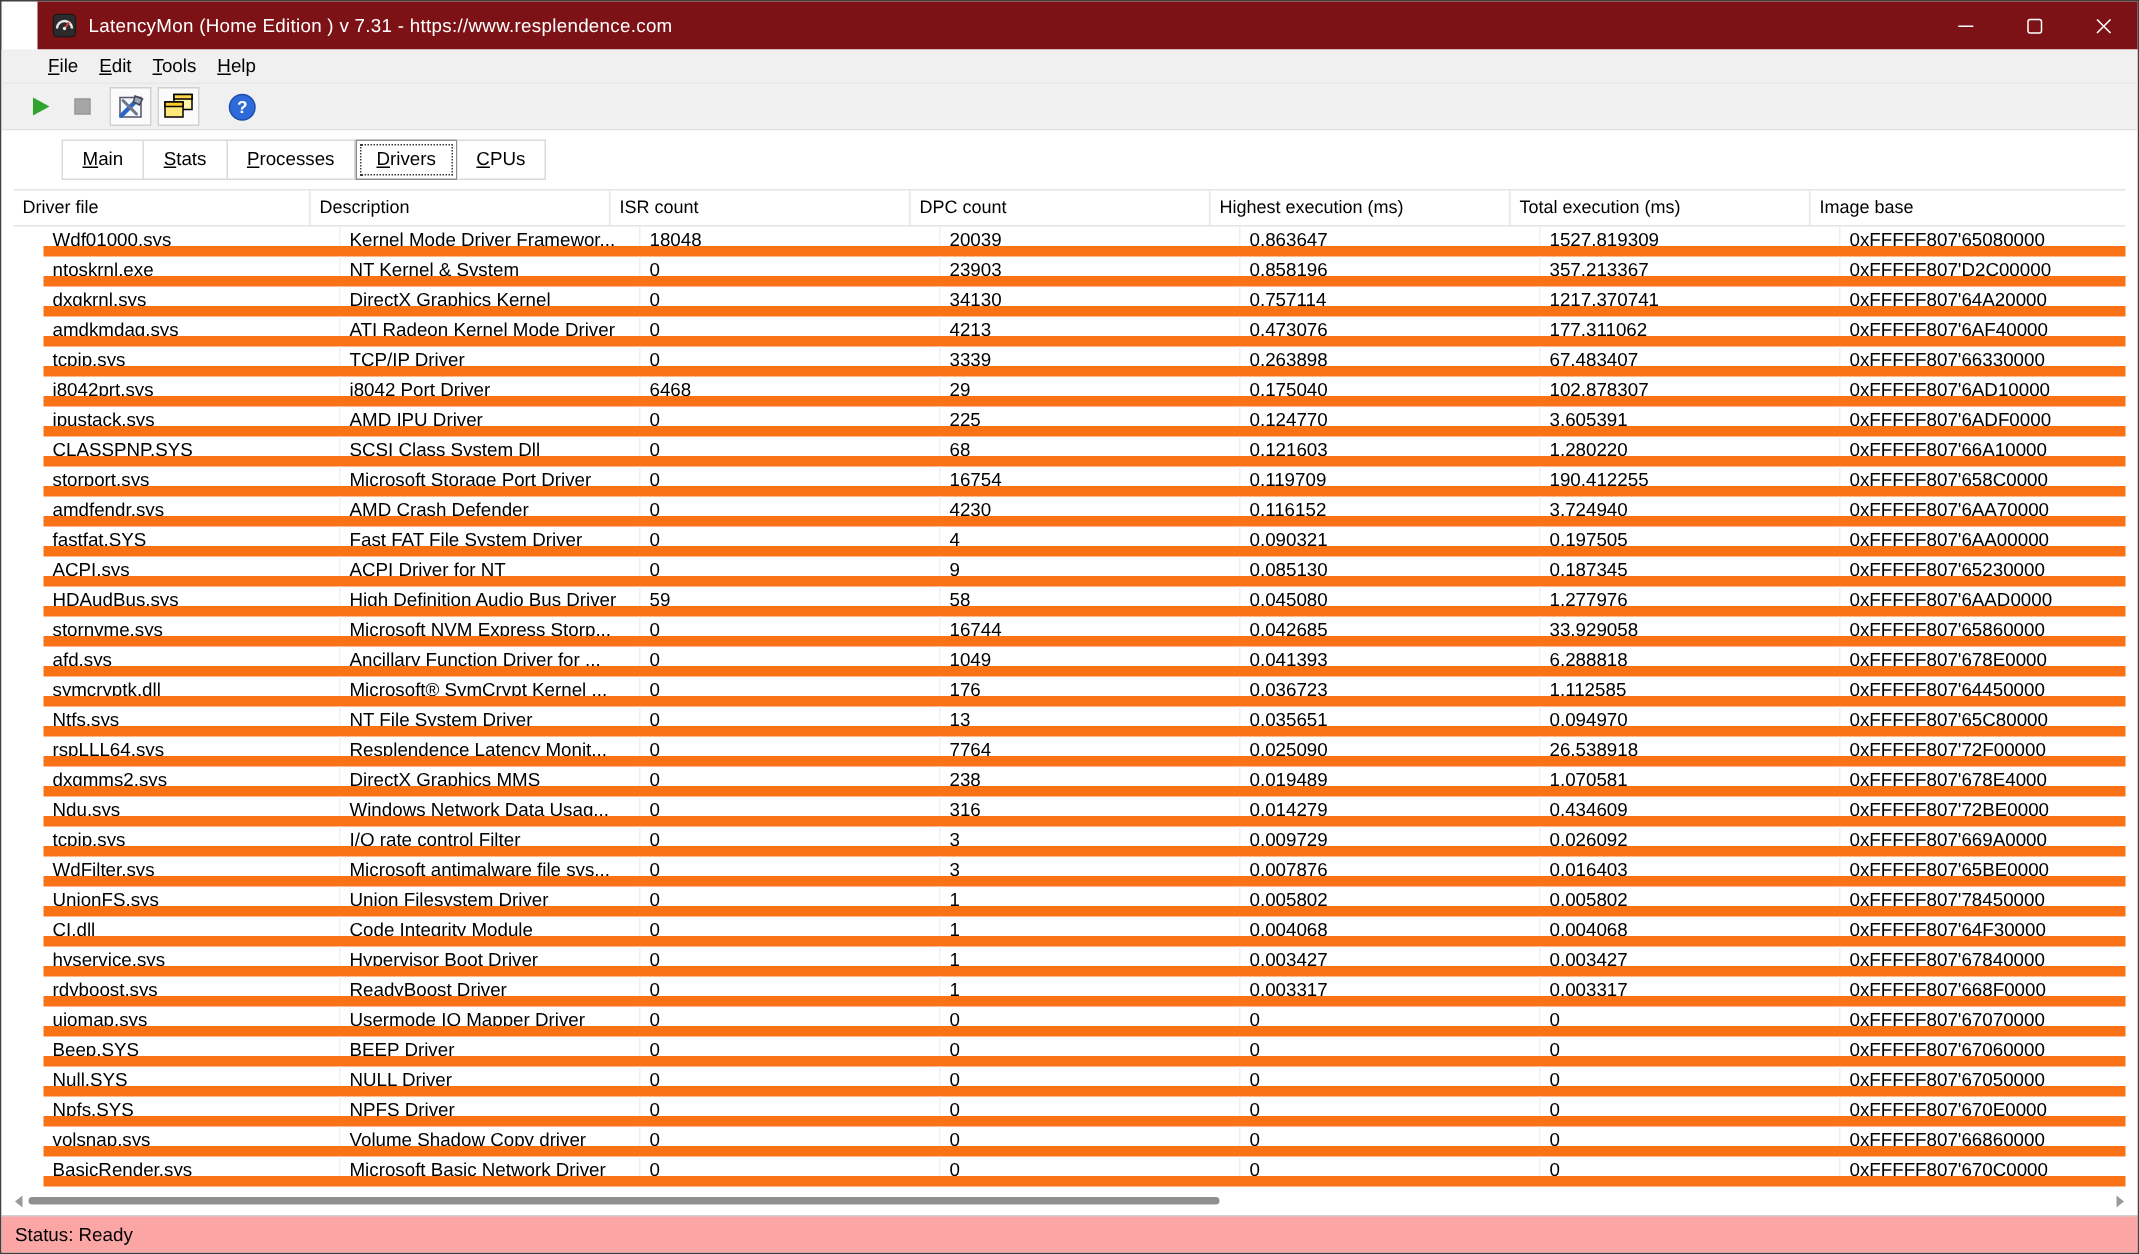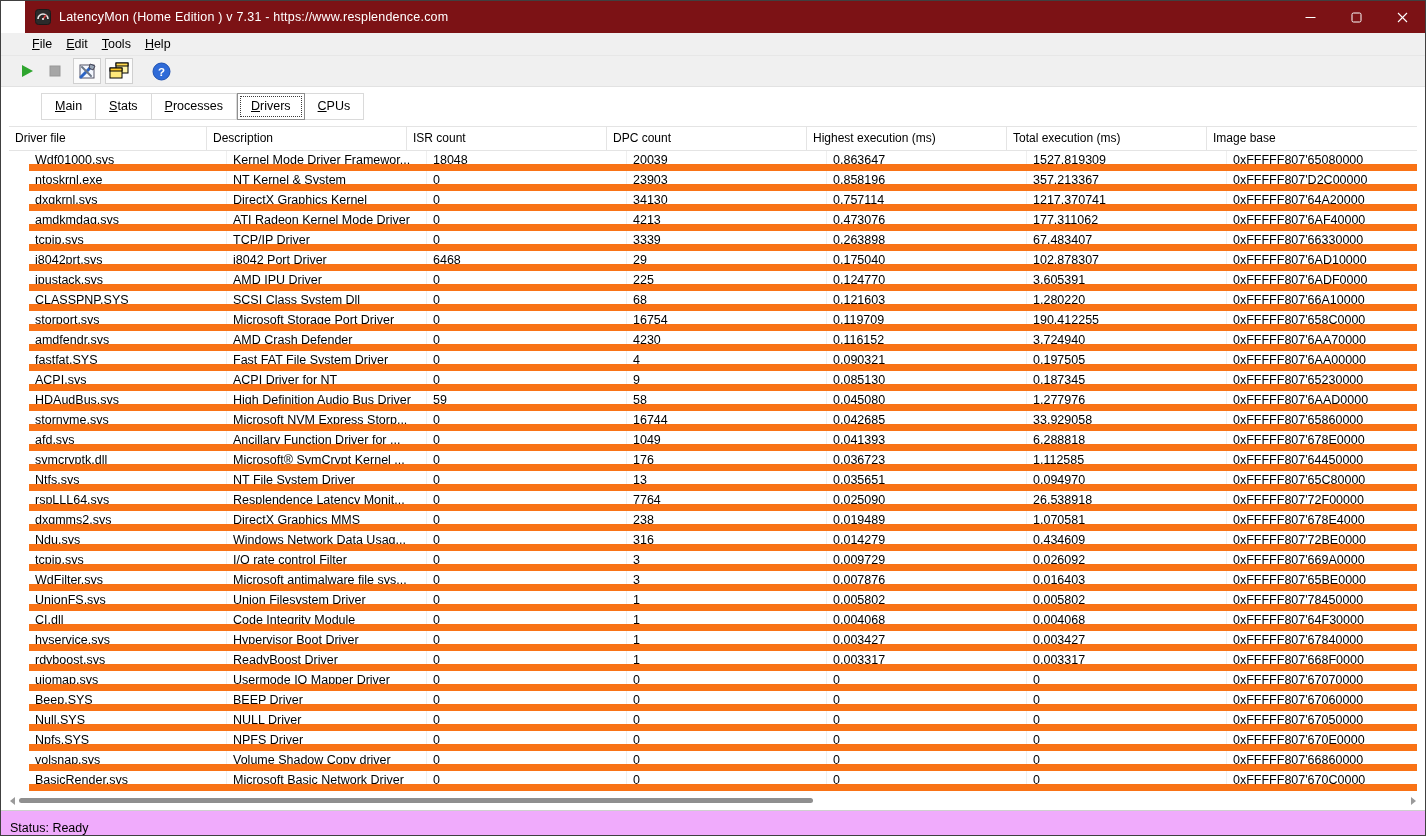--- a/index.html
+++ b/index.html
@@ -52,22 +52,22 @@
   
   .hscroll { height:13px; position:relative; margin-top:3px; }
   .hscroll .thumb { position:absolute; left:10px; top:4px; width:794px; height:5px;
     background:#8f8f8f; border-radius:2.5px; }
   .scroll-arrow { position:absolute; top:3px; width:0; height:0;
     border-top:4px solid transparent; border-bottom:4px solid transparent; }
   .scroll-arrow.left  { left:1px;  border-right:5px solid #9a9a9a; }
   .scroll-arrow.right { right:1px; border-left:5px solid #9a9a9a; }
 
   
-  .statusbar { flex:0 0 25px; background:#f0abfc; border-top:1px solid #cfcfcf;
-    display:flex; align-items:flex-end; padding-left:9px; font-size:12.5px; color:#000; }
+  .statusbar { flex:0 0 25px; background:#fca5a5; border-top:1px solid #cfcfcf;
+    display:flex; align-items:center; padding-left:9px; font-size:12.5px; color:#000; }
 </style>
 </head>
 <body>
 
 <div class="window">
 
   <div class="titlebar" style="background: rgb(124, 18, 21); margin-left: 24px;">
     <svg class="app-icon" viewBox="0 0 16 16">
       <rect x="0.5" y="0.5" width="15" height="15" rx="3" fill="#2b2b2b" stroke="#1a1a1a"></rect>
       <path d="M3 10 A5 5 0 0 1 13 10" fill="none" stroke="#e8e8e8" stroke-width="1.6"></path>

